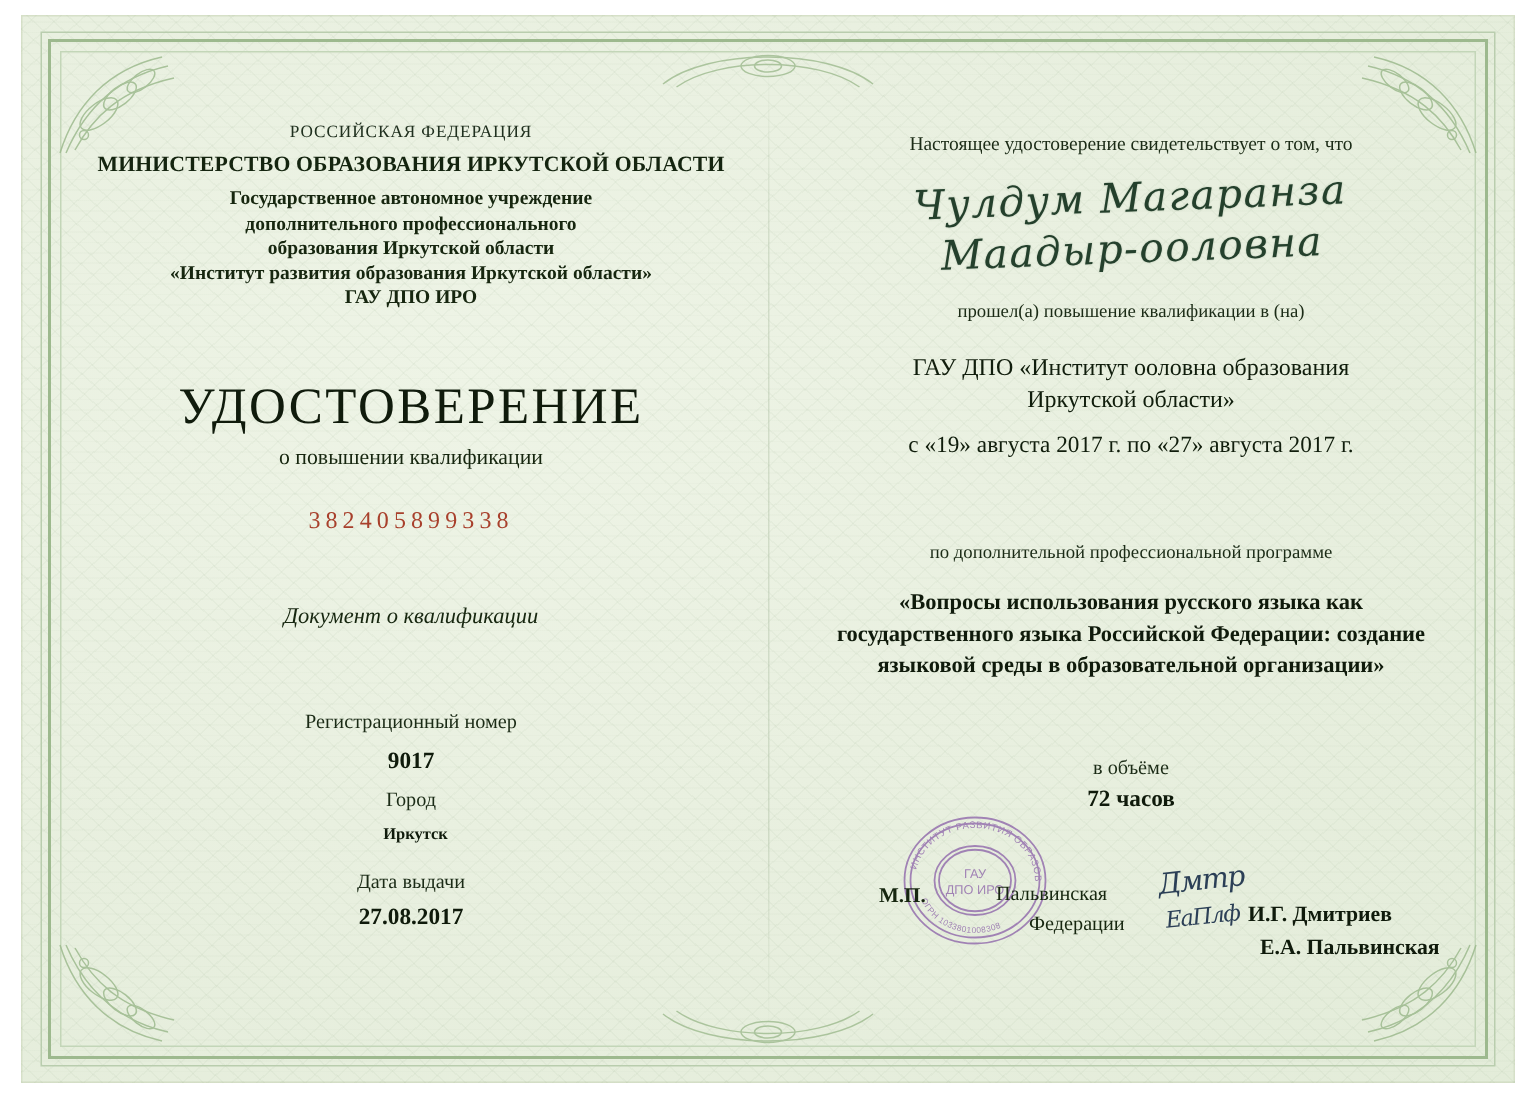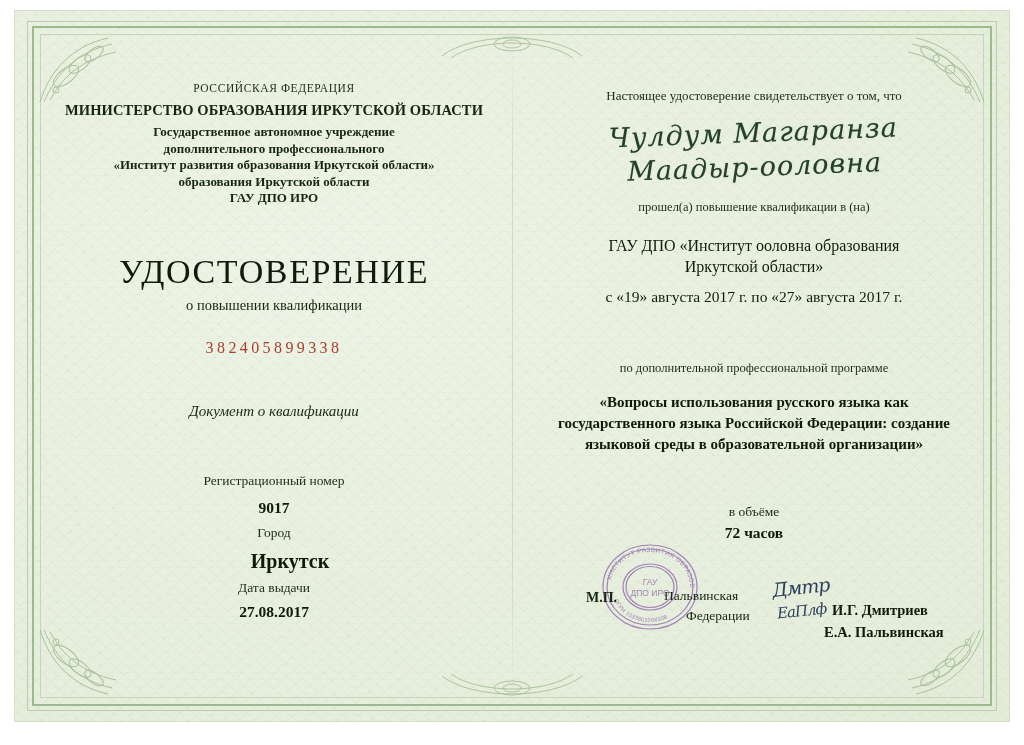--- a/index.html
+++ b/index.html
@@ -176,22 +176,22 @@
   }
   .city-label {
     position: absolute;
     top: 515px; left: 0; width: 100%;
     font-size: 13.5px;
     color: #1b2b16;
     text-align: center;
   }
   .city-value {
     position: absolute;
-    top: 540px; left: 16px; width: 100%;
-    font-size: 20px;
+    top: 540px; left: 3px; width: 100%;
+    font-size: 11px;
     font-weight: bold;
     color: #0f1a0b;
   }
   .date-label {
     position: absolute;
     top: 570px; left: 0; width: 100%;
     font-size: 13.5px;
     color: #1b2b16;
   }
   .date-value {
@@ -285,21 +285,21 @@
   .sig-sec  { left: 152px; top: 598px; }
 
   .sig-name {
     position: absolute;
     font-size: 14.5px;
     font-weight: bold;
     color: #0f1a0b;
     margin-top: 16px;
   }
   .sig-name-1 { left: 298px; top: 576px; }
-  .sig-name-2 { left: 290px; top: 598px; }
+  .sig-name-2 { left: 306px; top: 598px; }
 
   .scribble {
     position: absolute;
     font-family: "DejaVu Serif", serif;
     font-style: italic;
     color: #2b3f56;
     transform: rotate(-6deg);
     letter-spacing: -1px;
   }
   .scribble-1 { left: 238px; top: 566px; font-size: 19px; }
@@ -399,22 +399,22 @@
 
   <div class="col col-left">
 
     <div class="rf-line center">РОССИЙСКАЯ ФЕДЕРАЦИЯ</div>
 
     <div class="ministry center">МИНИСТЕРСТВО ОБРАЗОВАНИЯ ИРКУТСКОЙ ОБЛАСТИ</div>
 
     <div class="org-block center">
       <div>Государственное автономное учреждение</div>
       <div>дополнительного профессионального</div>
+      <div>образования Иркутской области</div>
       <div>«Институт развития образования Иркутской области»</div>
-      <div>образования Иркутской области</div>
       <div>ГАУ ДПО ИРО</div>
     </div>
 
     <div class="udost center">УДОСТОВЕРЕНИЕ</div>
 
     <div class="udost-sub center">о повышении квалификации</div>
 
     <div class="serial center">382405899338</div>
 
     <div class="doc-kind center">Документ о квалификации</div>

